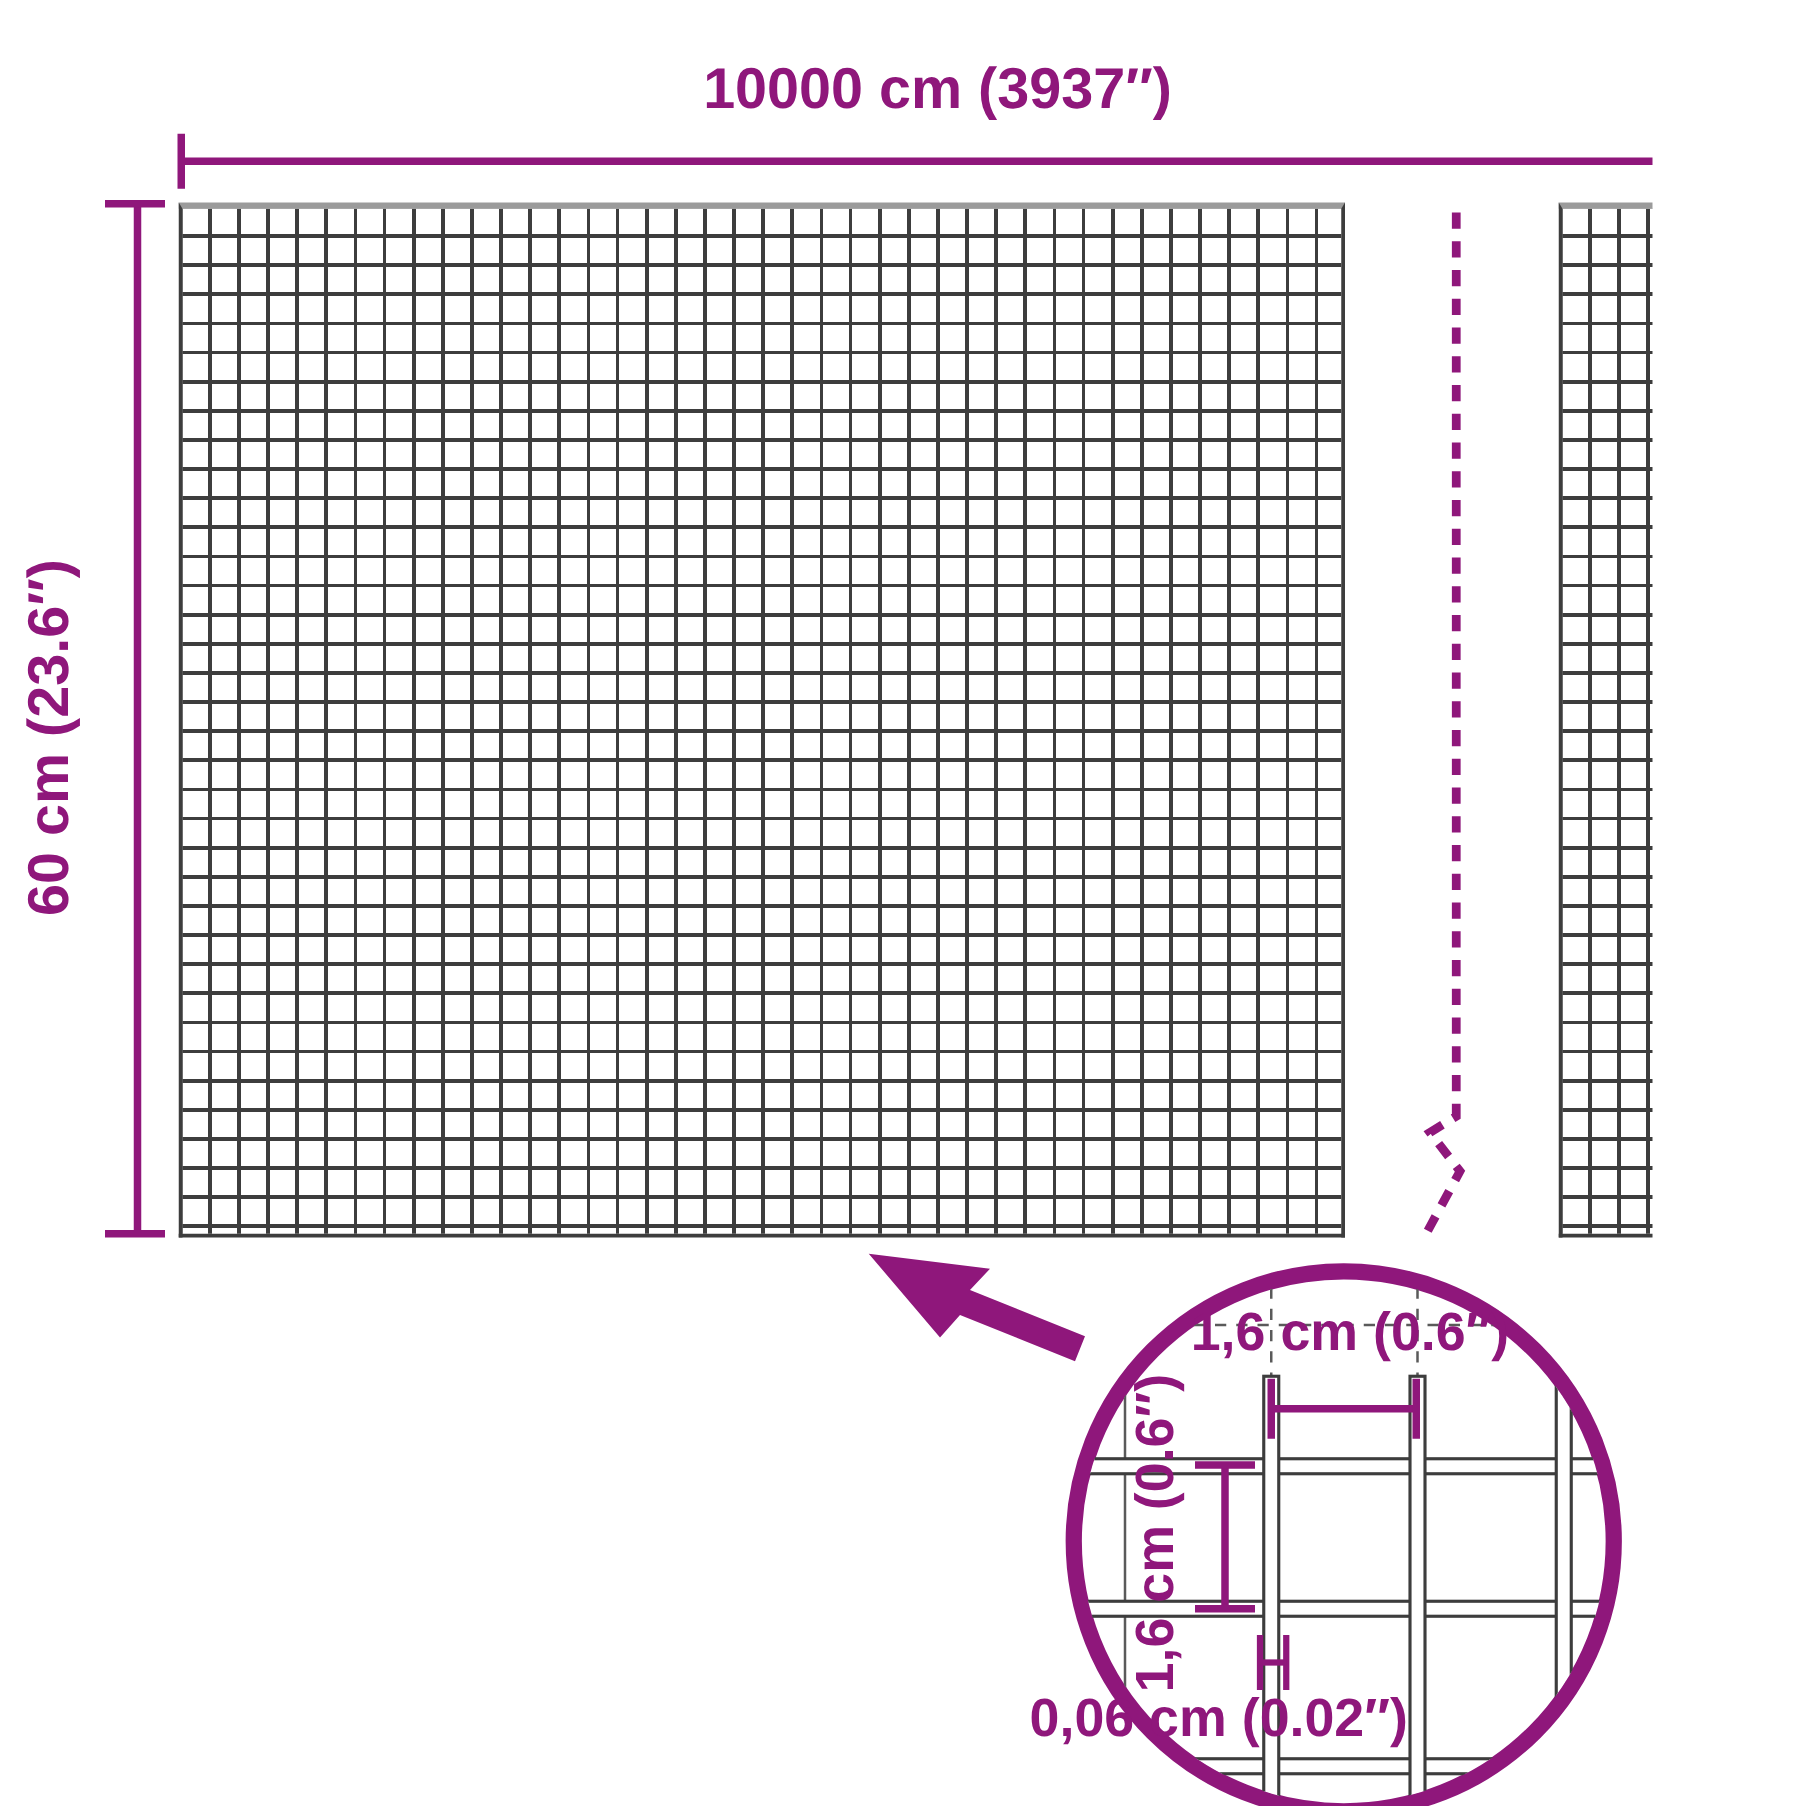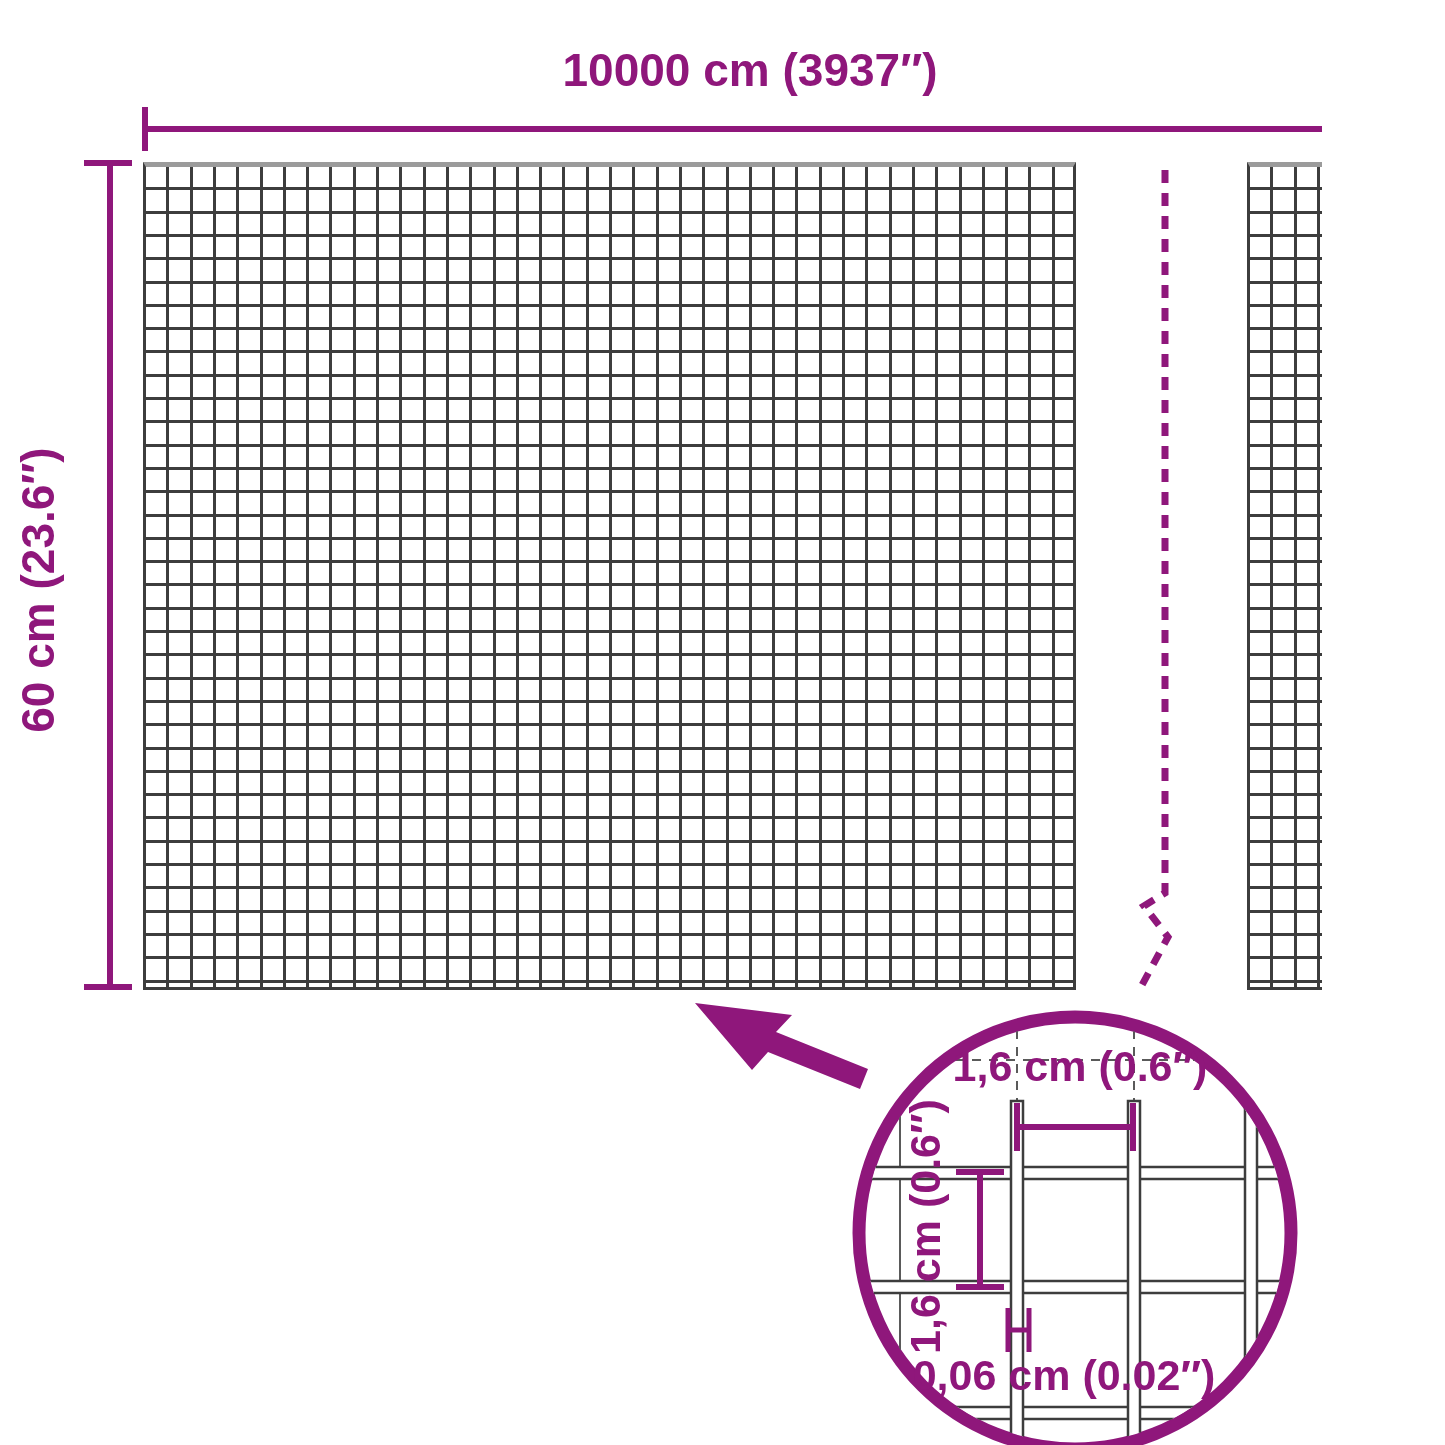--- a/index.html
+++ b/index.html
@@ -29,21 +29,21 @@
     text-align:center;white-space:nowrap;z-index:3;
   }
   #label-width{left:395px;top:12px;width:710px;}
   #label-height{left:-317px;top:532px;width:710px;height:46px;transform:rotate(-90deg);}
   .lens-label{
     position:absolute;color:#8F177B;font-weight:700;font-size:43px;line-height:1;
     text-align:center;white-space:nowrap;z-index:3;
   }
   #lens-width-label{left:880px;top:1010px;width:400px;}
   #lens-height-label{left:725px;top:1170px;width:400px;height:43px;transform:rotate(-90deg);}
-  #lens-thickness-label{left:864px;top:1319px;width:400px;}
+  #lens-thickness-label{left:775px;top:1319px;width:400px;}
   #overlay{position:absolute;left:0;top:0;z-index:2;pointer-events:none;}
   .z1{z-index:1;}
 </style>
 </head>
 <body>
 
 <div id="stage">
 
   <div id="mesh-left" class="mesh z1"></div>
   <div id="mesh-right" class="mesh z1"></div>

